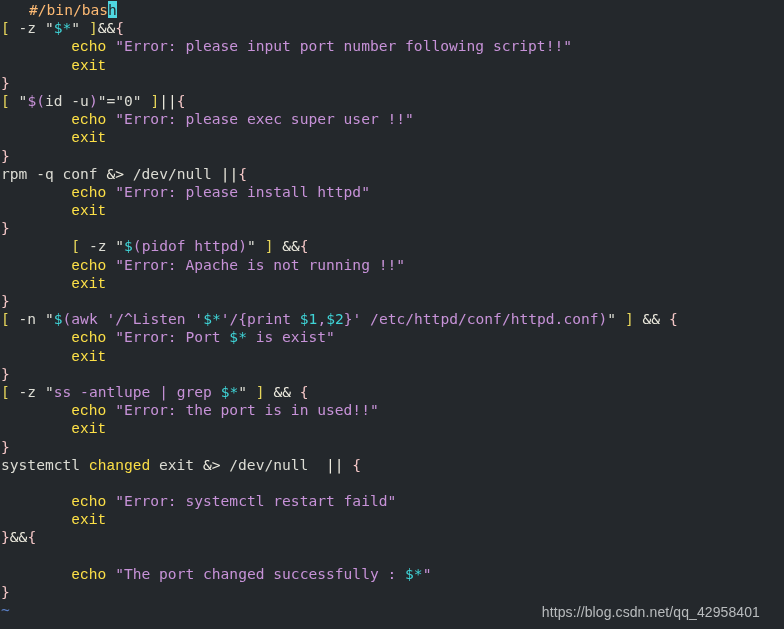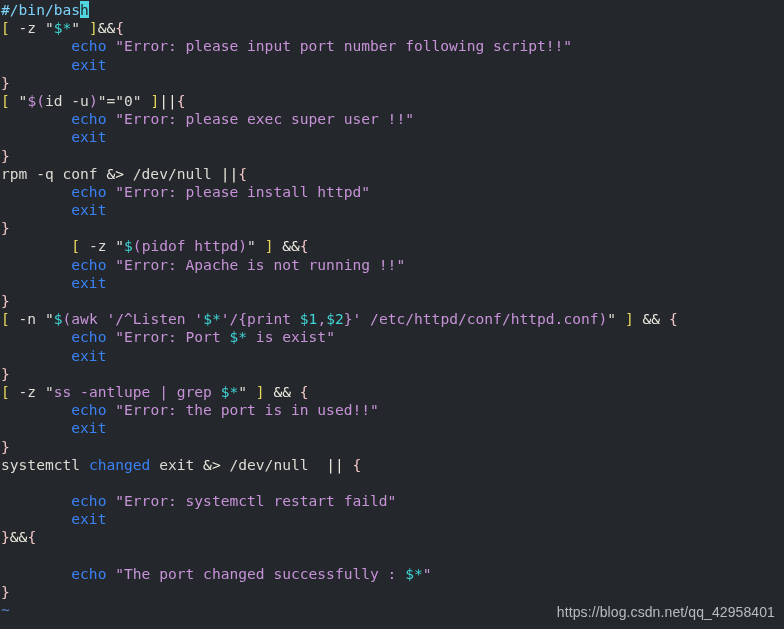--- a/index.html
+++ b/index.html
@@ -31,35 +31,35 @@
   }
   .line {
     height: 18.2px;
     line-height: 18.2px;
     font-size: 14.6px;
     white-space: pre;
     letter-spacing: 0px;
     color: #d8d8d2;
   }
   
-  .c-comment   { color: #7dd3fc; }          
+  .c-comment   { color: #fdba74; padding-left: 28px; }          
   .c-bracket   { color: #e7d65b; }          
   .c-plain     { color: #dcdcd4; }          
-  .c-keyword   { color: #3b82f6; }          
+  .c-keyword   { color: #fde047; font-family: Liberation Mono, monospace; }          
   .c-string    { color: #c792d8; }          
   .c-quote     { color: #dcdcd4; }          
   .c-var       { color: #3fd3d6; }          
   .c-varm      { color: #c792d8; }          
   .c-brace     { color: #f3c6c6; }          
   .c-op        { color: #eceade; }          
   .c-tilde     { color: #5a7fc4; }          
 
   #watermark {
     position: absolute;
-    right: 9px;
+    right: 24px;
     bottom: 9px;
     color: #b9bcbe;
     font-family: "Liberation Sans", sans-serif;
     font-size: 14px;
     letter-spacing: 0.1px;
     user-select: none;
   }
   .cursor {
     background: #4fd6e0;
     color: #22262a;

